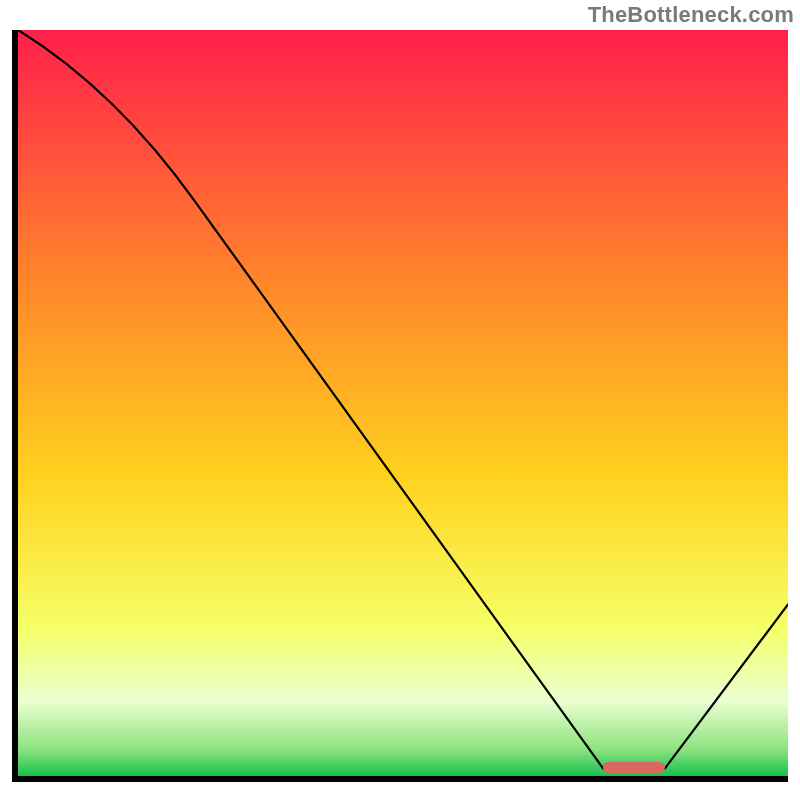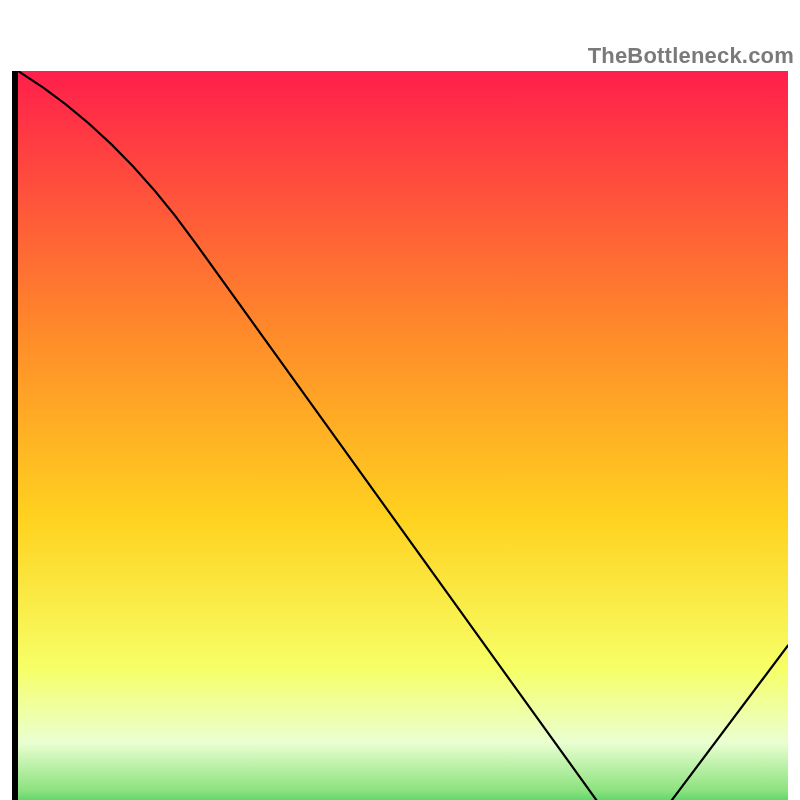--- a/index.html
+++ b/index.html
@@ -8,21 +8,20 @@
     width: 800px;
     height: 800px;
     overflow: hidden;
     background: #ffffff;
     font-family: Arial, Helvetica, sans-serif;
   }
   .stage {
     position: relative;
     width: 800px;
     height: 712px;
-    margin-top: 41px;
   }
   .watermark {
     position: absolute;
     top: 2px;
     right: 6px;
     font-size: 22px;
     font-weight: 600;
     color: #7a7a7a;
     letter-spacing: 0.2px;
     z-index: 50;

